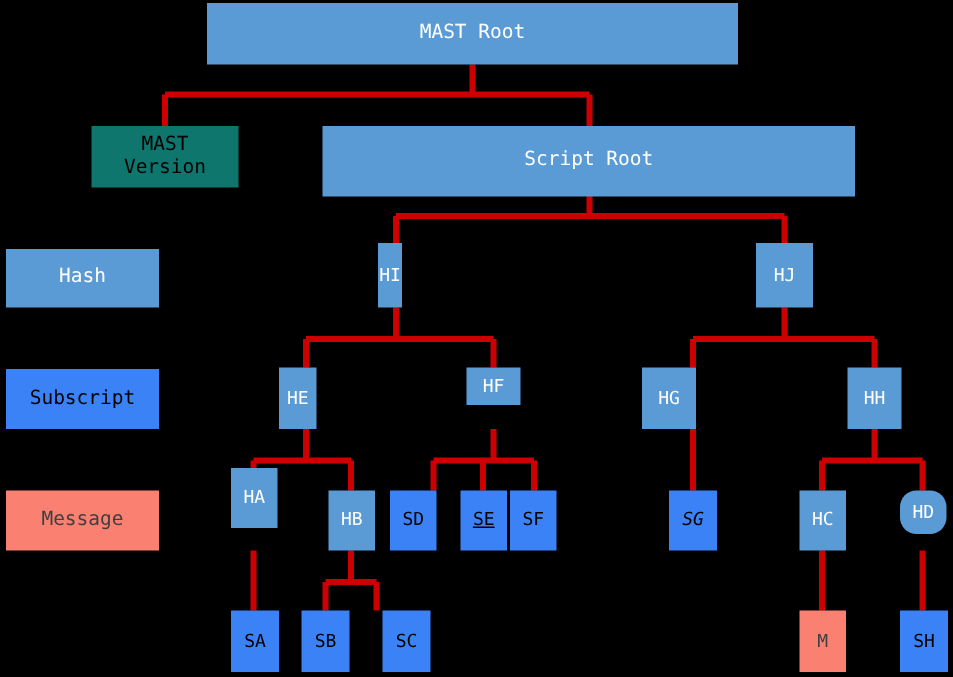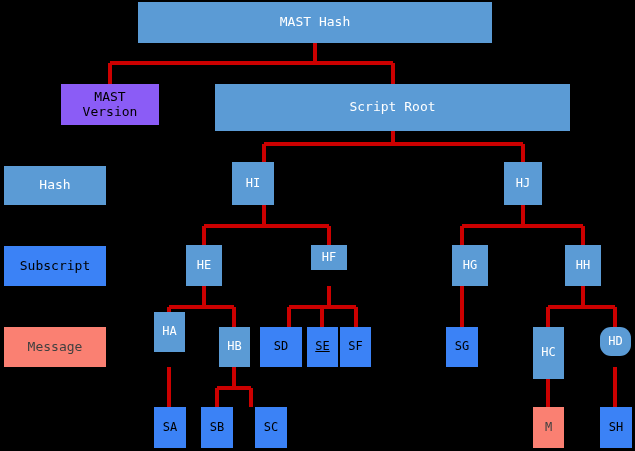--- a/index.html
+++ b/index.html
@@ -43,21 +43,21 @@
   }
   .node.subscript {
     background: #3b82f6;
     color: #000000;
   }
   .node.message {
     background: #fa8072;
     color: #404040;
   }
   .node.version {
-    background: #8b5cf6;
+    background: #0f766e;
     color: #000000;
   }
   .lbl {
     display: block;
     white-space: pre-line;
   }
   .fs13 { font-size: 13px; }
   .fs12 { font-size: 12px; }
   .legend {
     position: absolute;
@@ -108,81 +108,81 @@
 
   <div class="legend node subscript fs13" style="left:4px; top:246px; width:102px; height:40px;">
     <span class="lbl">Subscript</span>
   </div>
 
   <div class="legend node message fs13" style="left:4px; top:327px; width:102px; height:40px;">
     <span class="lbl">Message</span>
   </div>
 
   <div class="node hash fs13" style="left:138px; top:2px; width:354px; height:41px;">
-    <span class="lbl">MAST Hash</span>
+    <span class="lbl">MAST Root</span>
   </div>
 
   <div class="node version fs13" style="left:61px; top:84px; width:98px; height:41px;">
     <span class="lbl">MAST
 Version</span>
   </div>
 
   <div class="node hash fs13" style="left:215px; top:84px; width:355px; height:47px;">
     <span class="lbl">Script Root</span>
   </div>
 
-  <div class="node hash fs12" style="left:232px; top:162px; width:42px; height:43px;">
+  <div class="node hash fs12" style="left:252px; top:162px; width:16px; height:43px;">
     <span class="lbl">HI</span>
   </div>
 
   <div class="node hash fs12" style="left:504px; top:162px; width:38px; height:43px;">
     <span class="lbl">HJ</span>
   </div>
 
-  <div class="node hash fs12" style="left:186px; top:245px; width:36px; height:41px;">
+  <div class="node hash fs12" style="left:186px; top:245px; width:25px; height:41px;">
     <span class="lbl">HE</span>
   </div>
 
   <div class="node hash fs12" style="left:311px; top:245px; width:36px; height:25px;">
     <span class="lbl">HF</span>
   </div>
 
-  <div class="node hash fs12" style="left:452px; top:245px; width:36px; height:41px;text-align:center;">
+  <div class="node hash fs12" style="left:428px; top:245px; width:36px; height:41px;text-align:center;">
     <span class="lbl">HG</span>
   </div>
 
   <div class="node hash fs12" style="left:565px; top:245px; width:36px; height:41px;">
     <span class="lbl">HH</span>
   </div>
 
   <div class="node hash fs12" style="left:154px; top:312px; width:31px; height:40px;text-align:center;">
     <span class="lbl">HA</span>
   </div>
 
   <div class="node hash fs12" style="left:219px; top:327px; width:31px; height:40px;">
     <span class="lbl">HB</span>
   </div>
 
-  <div class="node subscript fs12" style="left:260px; top:327px; width:42px; height:40px;">
+  <div class="node subscript fs12" style="left:260px; top:327px; width:31px; height:40px;">
     <span class="lbl">SD</span>
   </div>
 
   <div class="node subscript fs12" style="left:307px; top:327px; width:31px; height:40px;text-decoration:underline;">
     <span class="lbl">SE</span>
   </div>
 
   <div class="node subscript fs12" style="left:340px; top:327px; width:31px; height:40px;">
     <span class="lbl">SF</span>
   </div>
 
-  <div class="node subscript fs12" style="left:446px; top:327px; width:32px; height:40px;">
+  <div class="node subscript fs12" style="left:446px; top:327px; width:32px; height:40px;font-style:italic;">
     <span class="lbl">SG</span>
   </div>
 
-  <div class="node hash fs12" style="left:533px; top:327px; width:31px; height:52px;">
+  <div class="node hash fs12" style="left:533px; top:327px; width:31px; height:40px;">
     <span class="lbl">HC</span>
   </div>
 
   <div class="node hash fs12" style="left:600px; top:327px; width:31px; height:29px;border-radius:11px;">
     <span class="lbl">HD</span>
   </div>
 
   <div class="node subscript fs12" style="left:154px; top:407px; width:32px; height:41px;">
     <span class="lbl">SA</span>
   </div>

